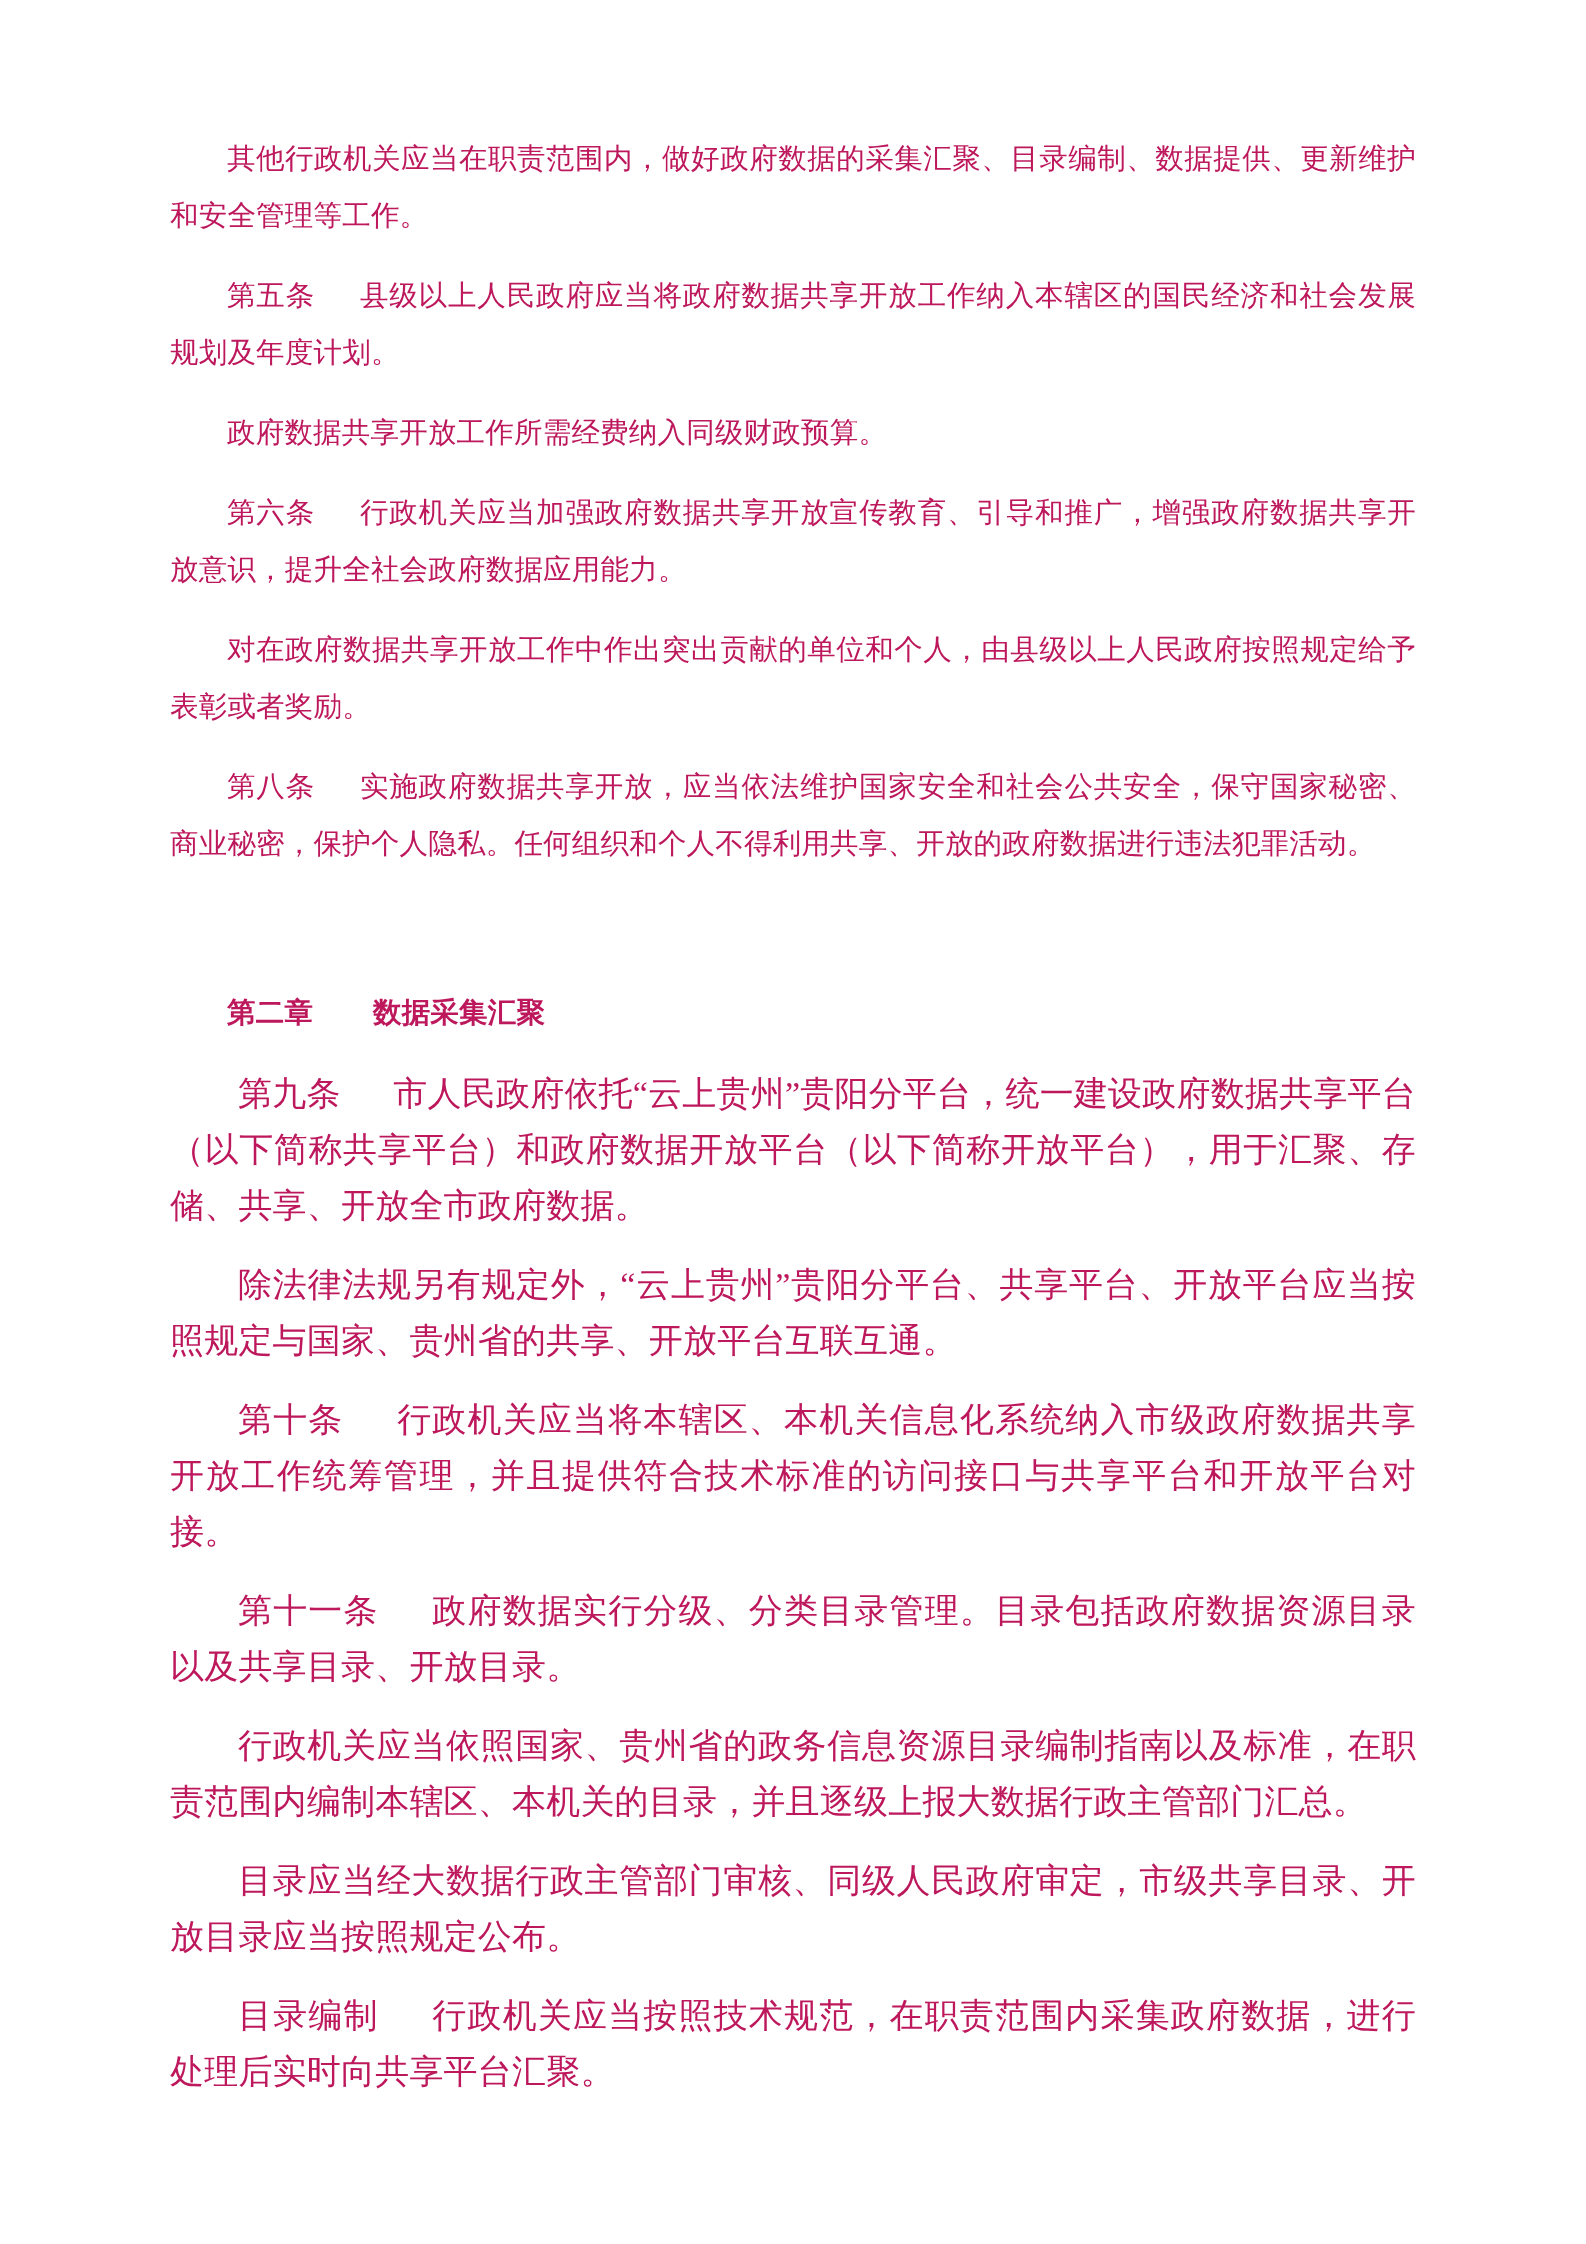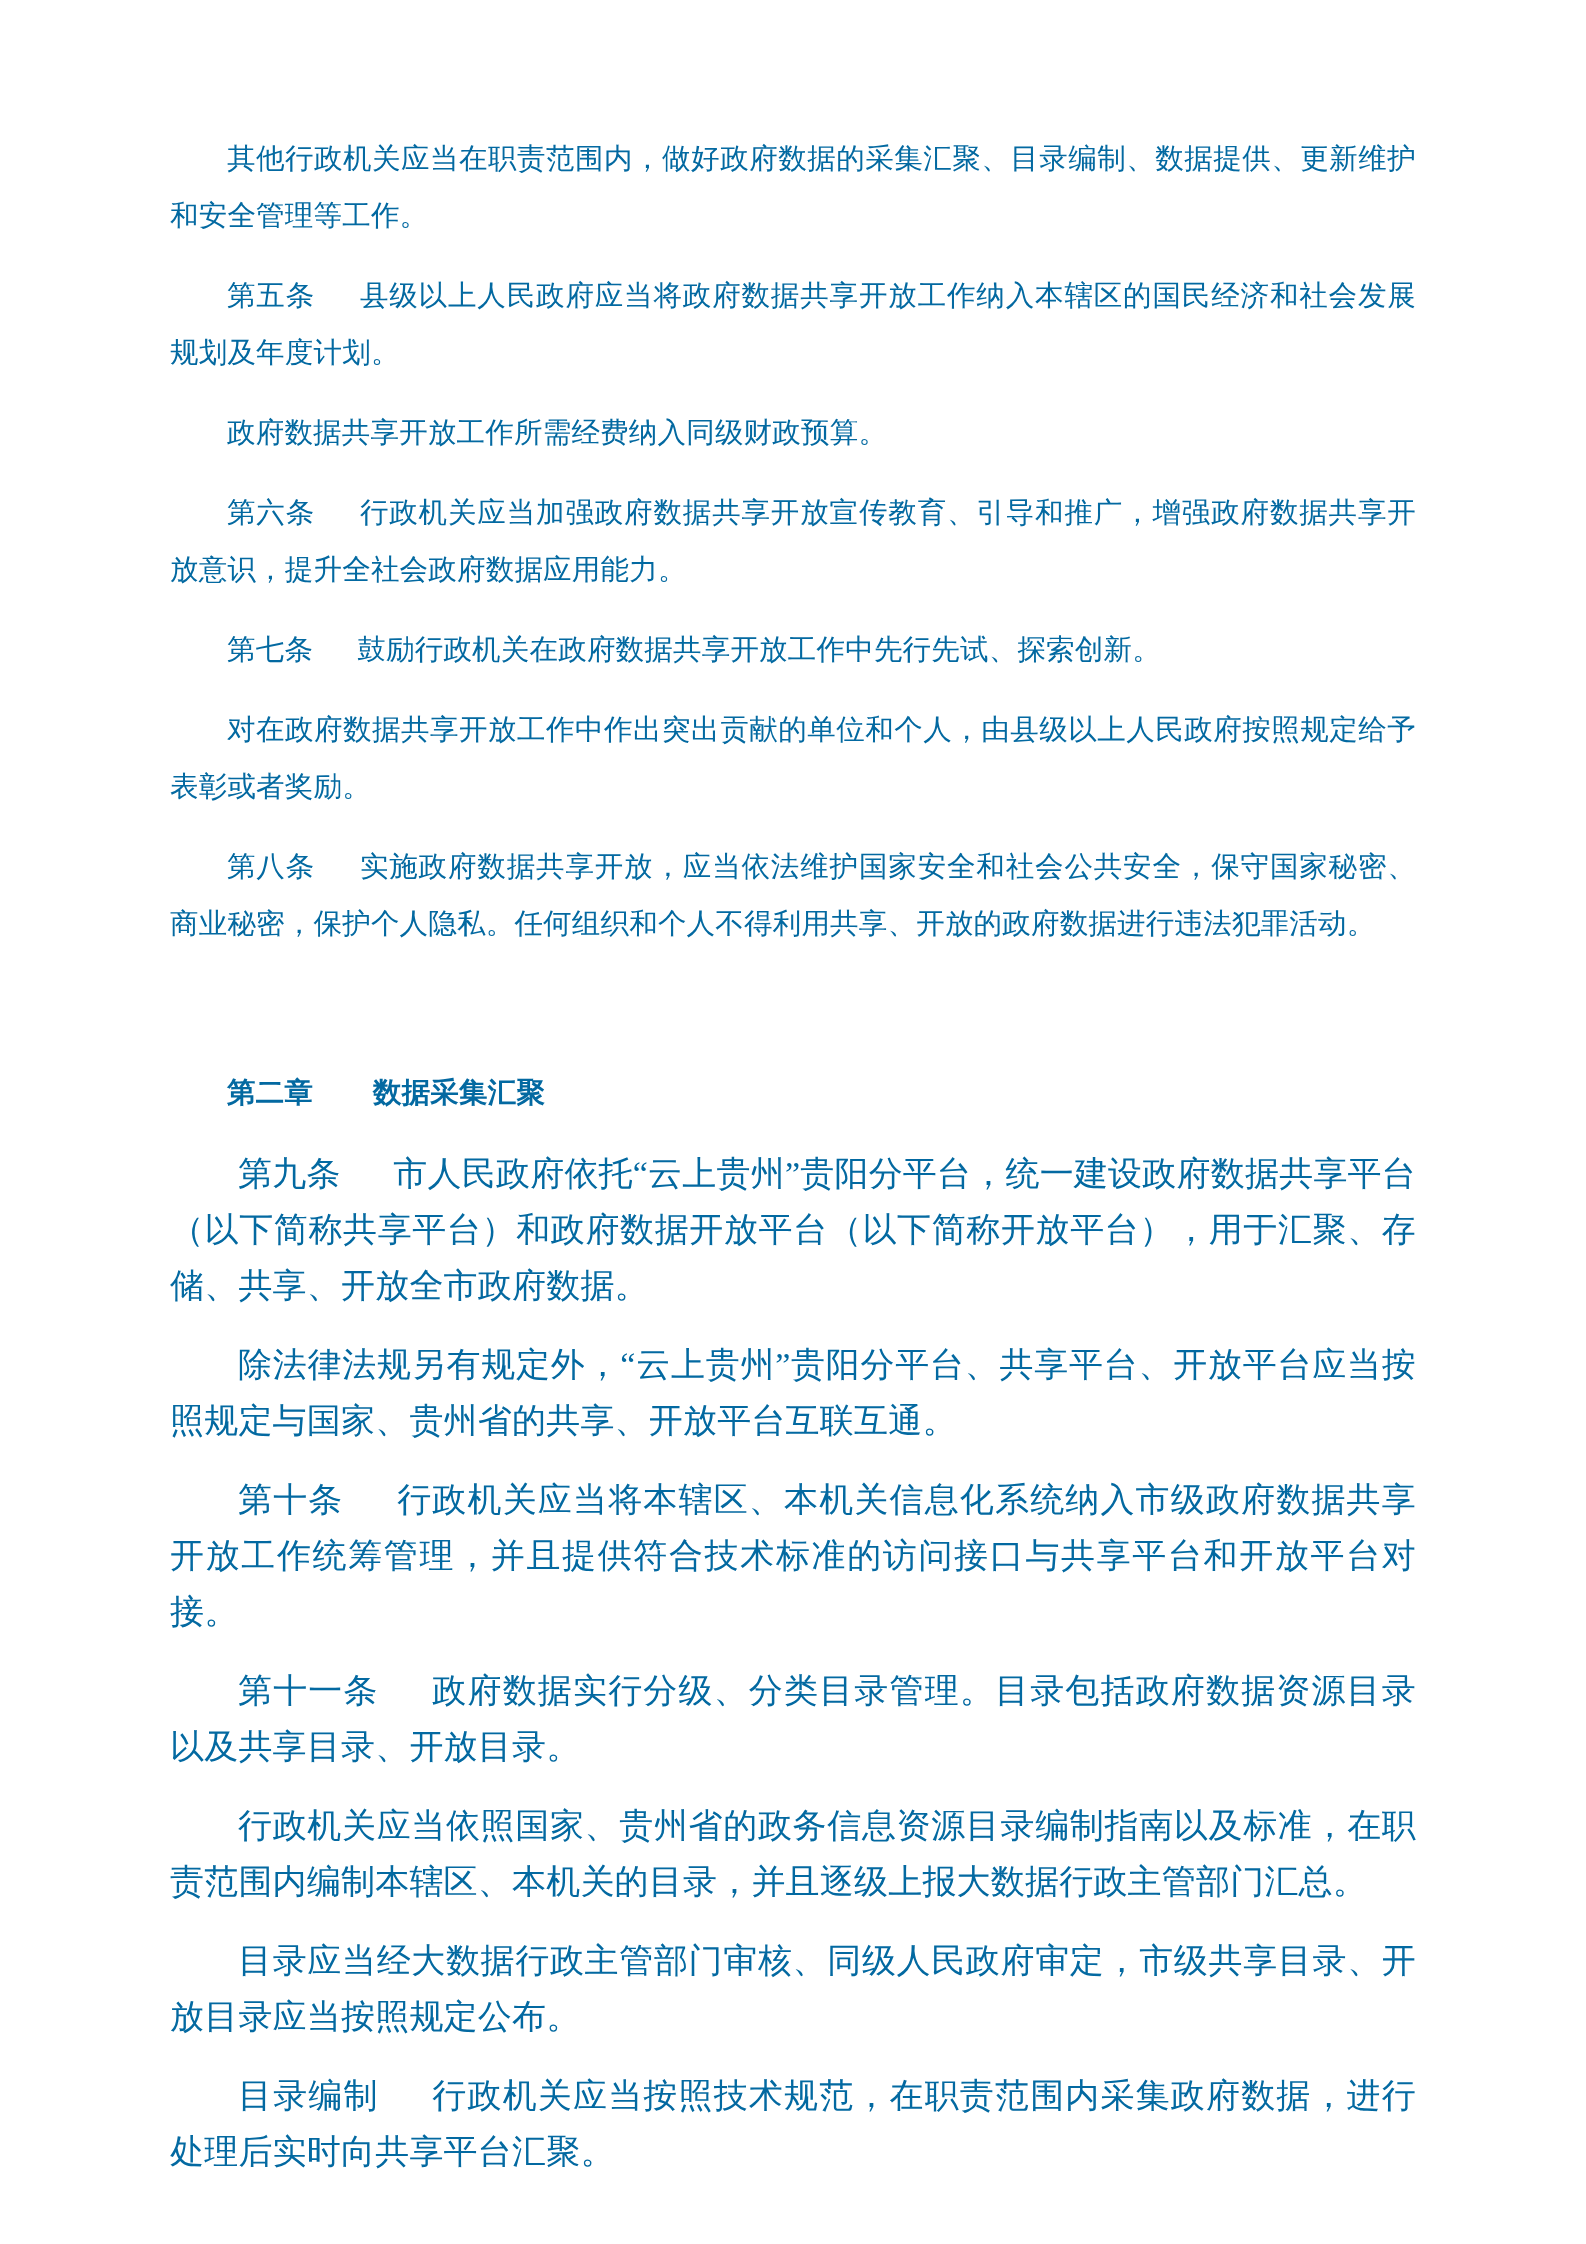--- a/index.html
+++ b/index.html
@@ -25,21 +25,21 @@
     width: 1246px;
   }
   p.para {
     margin: 0 0 0 0;
     font-size: 28.5px;
     line-height: 57px;
     text-align: justify;
     text-justify: inter-ideograph;
     text-indent: 2em;
     letter-spacing: 0.2px;
-    color: #0369a1;
+    color: #be185d;
   }
   p.para + p.para {
     margin-top: 23px;
   }
   .art-num {
     letter-spacing: 0.2px;
   }
   .art-gap {
     display: inline-block;
     width: 1.55em;
@@ -74,21 +74,20 @@
     <div class="block-a">
 
       <p class="para"><span>其他行政机关应当在职责范围内，做好政府数据的采集汇聚、目录编制、数据提供、更新维护和安全管理等工作。</span></p>
 
       <p class="para"><span class="art-num">第五条</span><span class="art-gap"></span><span>县级以上人民政府应当将政府数据共享开放工作纳入本辖区的国民经济和社会发展规划及年度计划。</span></p>
 
       <p class="para"><span>政府数据共享开放工作所需经费纳入同级财政预算。</span></p>
 
       <p class="para"><span class="art-num">第六条</span><span class="art-gap"></span><span>行政机关应当加强政府数据共享开放宣传教育、引导和推广，增强政府数据共享开放意识，提升全社会政府数据应用能力。</span></p>
 
-      <p class="para"><span class="art-num">第七条</span><span class="art-gap"></span><span>鼓励行政机关在政府数据共享开放工作中先行先试、探索创新。</span></p>
 
       <p class="para"><span>对在政府数据共享开放工作中作出突出贡献的单位和个人，由县级以上人民政府按照规定给予表彰或者奖励。</span></p>
 
       <p class="para"><span class="art-num">第八条</span><span class="art-gap"></span><span>实施政府数据共享开放，应当依法维护国家安全和社会公共安全，保守国家秘密、商业秘密，保护个人隐私。任何组织和个人不得利用共享、开放的政府数据进行违法犯罪活动。</span></p>
     </div>
 
     <div class="spacer-before-chapter"></div>
 
     <p class="para chapter-heading"><span>第二章</span><span class="chapter-gap"></span><span>数据采集汇聚</span></p>
 

